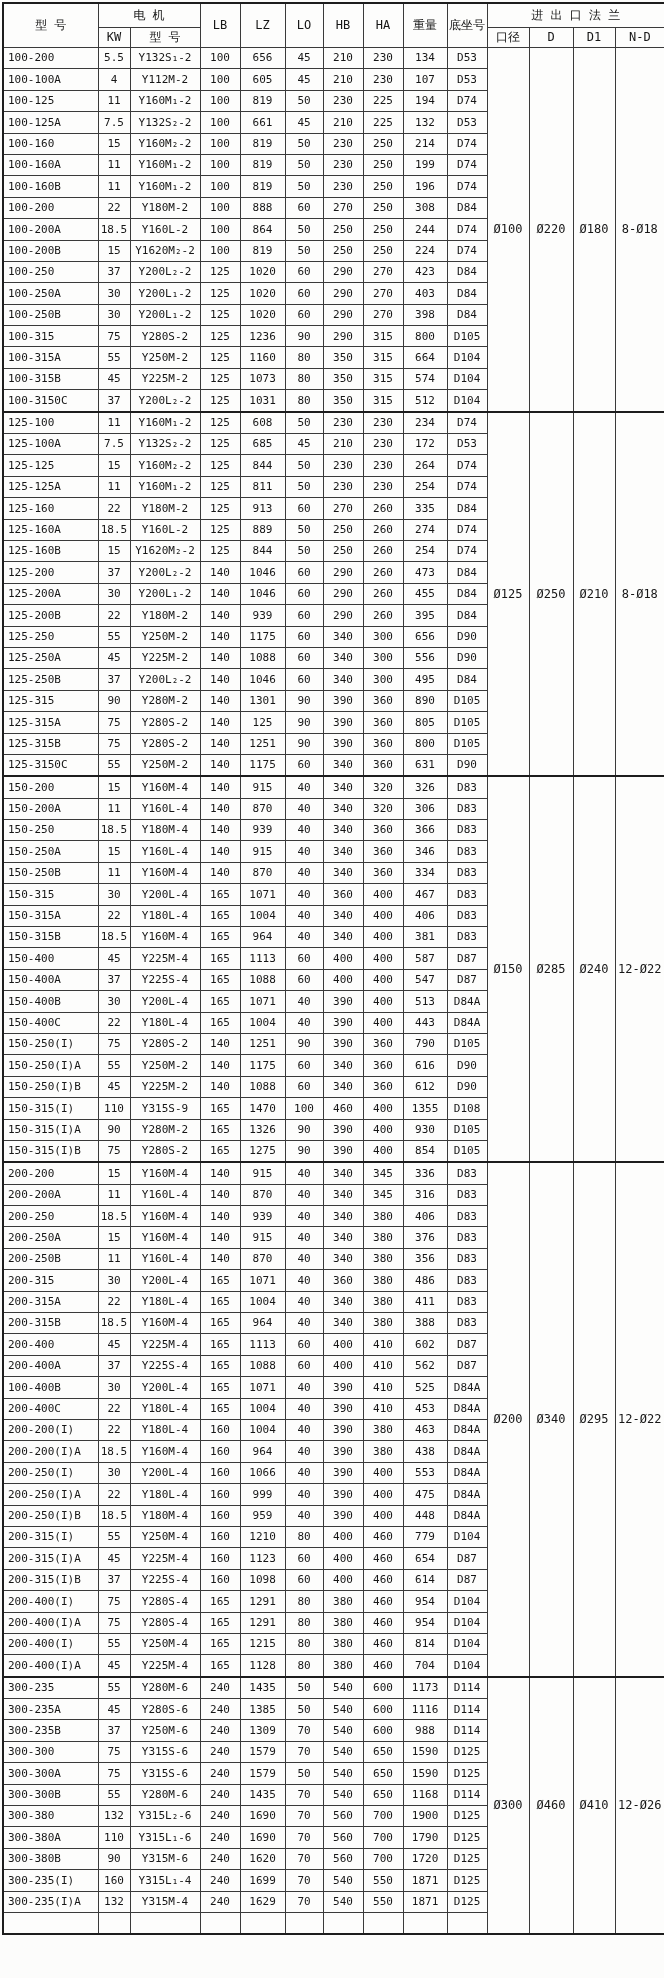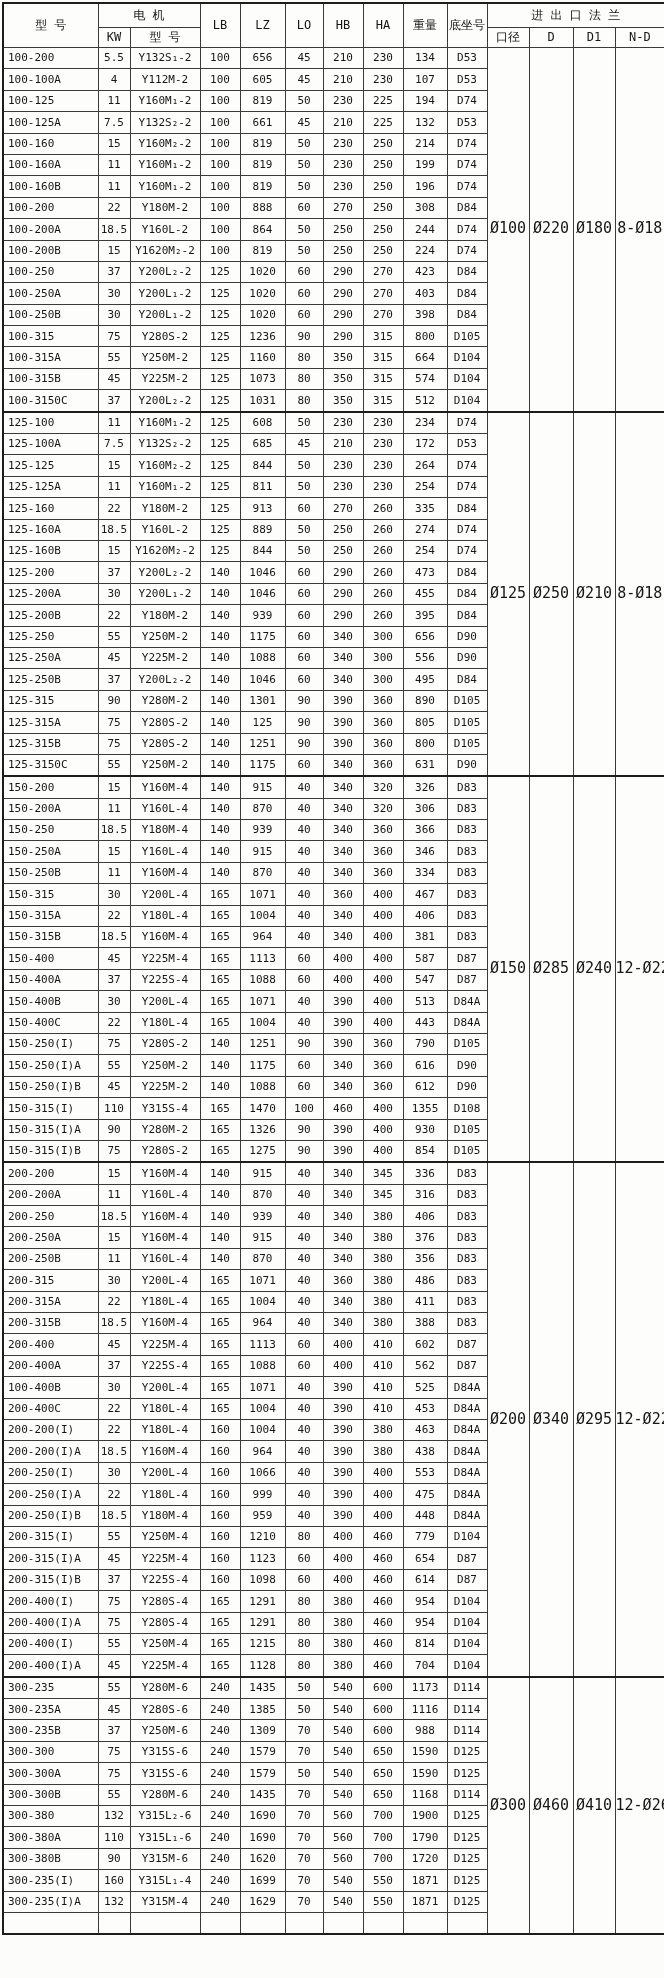--- a/index.html
+++ b/index.html
@@ -31,21 +31,21 @@
   thead th{
     font-size:12px;
     white-space:normal;
     word-break:break-all;
   }
   thead tr.h1 th{height:23px;}
   thead tr.h2 th{height:19px;margin-left:15px;}
   tbody td{height:20.4px;}
   td.model{text-align:left;padding-left:4px;}
   tr.gstart td{border-top:2px solid #1d1d1d;margin-top:20px;}
-  td.flange{font-size:15px;text-align:center;}
+  td.flange{font-size:12px;text-align:center;}
   .basecol{word-break:break-all;text-align:center;}
 </style>
 </head>
 <body>
 
 <div class="sheet">
   <table>
     <colgroup>
       <col style="width:95px">
         <col style="width:32px">
@@ -681,21 +681,21 @@
           <td>1088</td>
           <td>60</td>
           <td>340</td>
           <td>360</td>
           <td>612</td>
           <td>D90</td>
         </tr>
         <tr>
           <td class="model">150-315(I)</td>
           <td>110</td>
-          <td>Y315S-4</td>
+          <td>Y315S-9</td>
           <td>165</td>
           <td>1470</td>
           <td>100</td>
           <td>460</td>
           <td>400</td>
           <td>1355</td>
           <td>D108</td>
         </tr>
         <tr>
           <td class="model">150-315(I)A</td>

